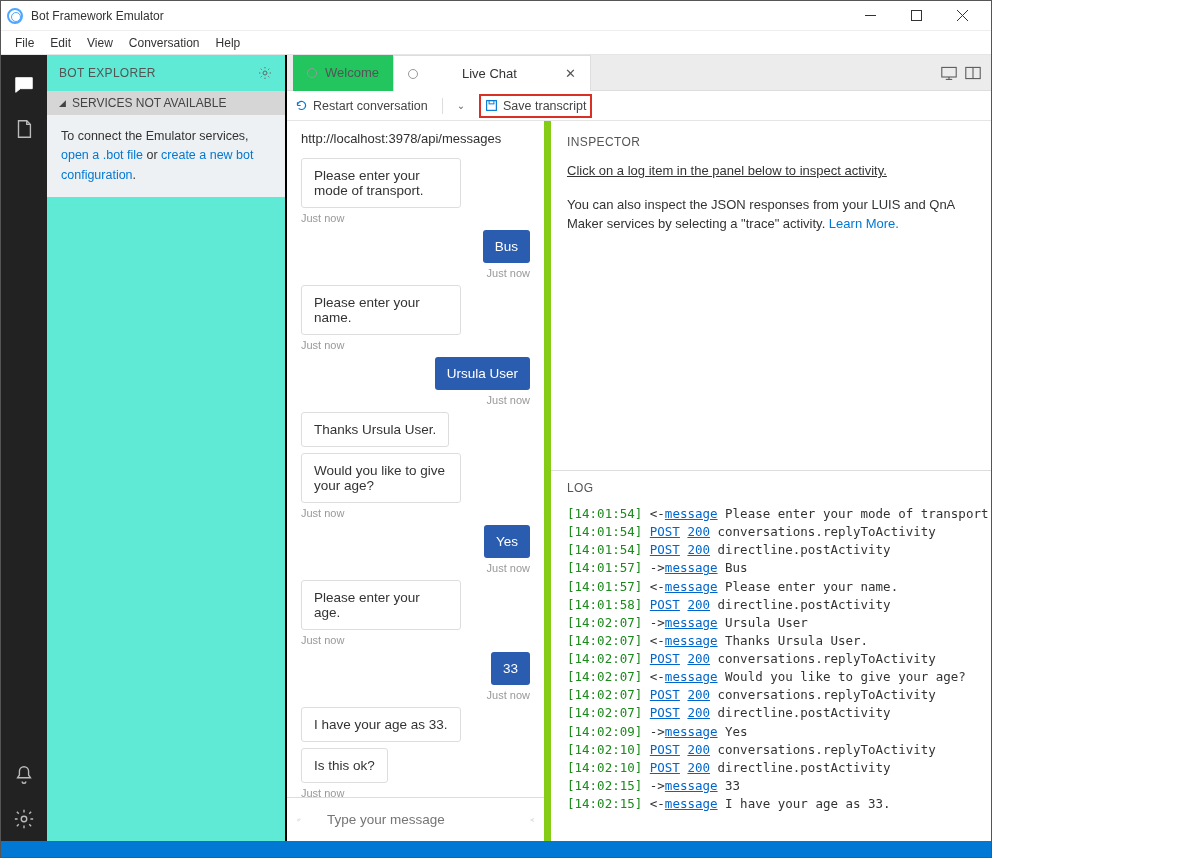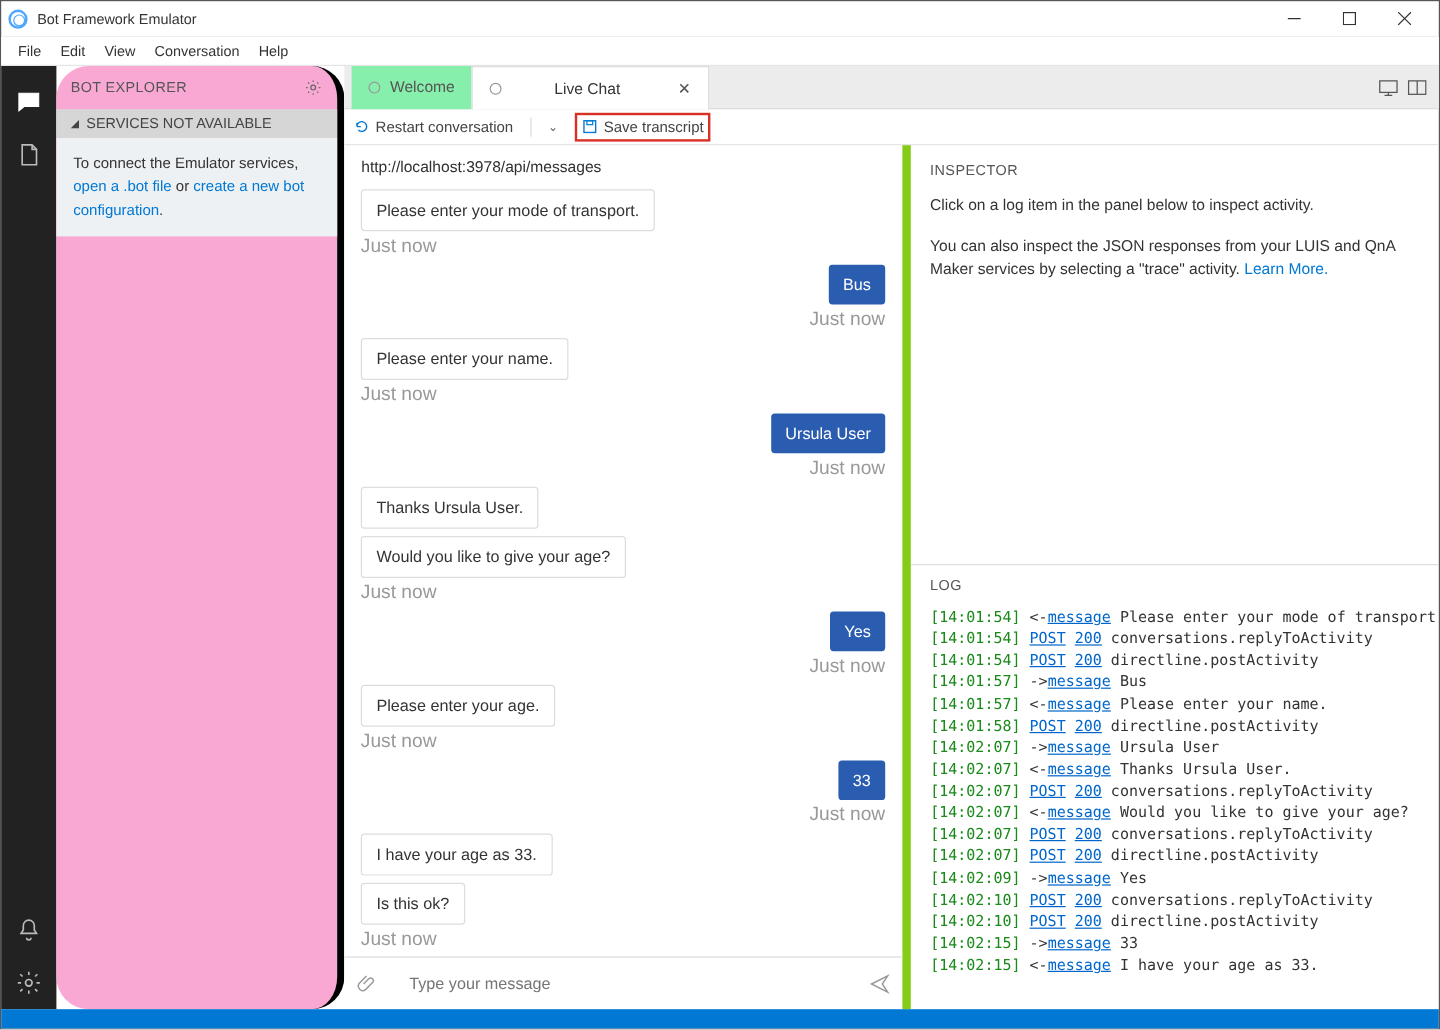--- a/index.html
+++ b/index.html
@@ -1,47 +1,47 @@
 <!DOCTYPE html>
 <html><head>
 <meta charset="utf-8">
 <style>
   * { box-sizing: border-box; margin: 0; padding: 0; }
   html, body { height: 100%; font-family: "Segoe UI", Arial, sans-serif; font-size: 13px; color: #333; background: #fff; overflow: hidden; }
-  .window { display: flex; flex-direction: column; width: 1200px; height: 858px; border: 1px solid #555; }
+  .window { display: flex; flex-direction: column; width: 992px; height: 858px; border: 1px solid #555; }
   
   .titlebar { display: flex; align-items: center; height: 30px; padding: 0 6px; border-bottom: 1px solid #eee; }
   .titlebar .logo { width: 16px; height: 16px; border: 2px solid #4da6ff; border-radius: 50%; margin-right: 8px; position: relative; }
   .titlebar .logo::after { content: ""; position: absolute; top: 2px; left: 2px; width: 8px; height: 8px; border: 1.5px solid #4da6ff; border-radius: 50%; }
   .titlebar .title { flex: 1; font-size: 12px; }
   .winbtns { display: flex; gap: 0; }
   .winbtn { width: 46px; height: 30px; display: flex; align-items: center; justify-content: center; cursor: pointer; font-size: 14px; }
   .winbtn svg { width: 11px; height: 11px; }
   
   .menubar { display: flex; align-items: center; height: 24px; padding: 0 6px; font-size: 12px; border-bottom: 1px solid #e5e5e5; background:#fff; }
   .menubar .menuitem { padding: 2px 8px; cursor: pointer; }
   
   .body { flex: 1; display: flex; min-height: 0; }
   .activitybar { width: 46px; background: #222; display: flex; flex-direction: column; align-items: center; padding-top: 8px; }
   .activitybar .aitem { width: 46px; height: 44px; display: flex; align-items: center; justify-content: center; cursor: pointer; }
   .activitybar .aitem svg { width: 22px; height: 22px; stroke: #bbb; fill: none; }
   .activitybar .aitem.active svg { stroke: #fff; fill:#fff; }
   .activitybar .spacer { flex: 1; }
   
-  .sidebar { width: 240px; background: #f9a8d4; border-right: 6px solid #000000; display: flex; flex-direction: column; border-radius: 27px; }
+  .sidebar { width: 240px; background: #5eead4; border-right: 2px solid #000000; display: flex; flex-direction: column; }
   .sidebar-header { display: flex; align-items: center; justify-content: space-between; padding: 10px 12px; font-size: 12px; color: #555; letter-spacing: .3px; }
   .sidebar-header svg { width: 16px; height: 16px; stroke:#666; fill:none; cursor:pointer; }
   .section-hdr { background: #d6d6d6; padding: 5px 12px; font-size: 12px; color: #444; display:flex; align-items:center; gap:6px; }
   .section-hdr .tri { font-size:9px; }
   .info-box { padding: 12px 14px; font-size: 12.5px; line-height: 1.55; color:#333; background:#eef1f3; }
   .info-box a { color: #0078d4; text-decoration: none; }
   
   .editor { flex: 1; display: flex; flex-direction: column; min-width: 0; }
   .tabbar { display: flex; align-items: center; background: #ececec; height: 36px; border-bottom: 1px solid #ddd; padding-left: 6px; }
-  .tab { display: flex; align-items: center; height: 36px; padding: 0 14px; font-size: 13px; color: #555; gap: 8px; cursor:pointer; background:#86efac; }
+  .tab { display: flex; align-items: center; height: 36px; padding: 0 14px; font-size: 13px; color: #555; gap: 8px; cursor:pointer; background:#22c55e; }
   .tab .dot { width:10px; height:10px; border:1.3px solid #999; border-radius:50%; }
   .tab.active { background: #fff; color:#333; border-top:1px solid #ddd; border-left:1px solid #ddd; border-right:1px solid #ddd; margin-bottom:-1px;gap:44px; }
   .tab .close { font-size: 13px; margin-left:4px; color:#555; cursor:pointer;}
   .tabbar .spacer { flex:1; }
   .tabbar .layout-icons { display:flex; gap:8px; padding-right:10px; }
   .tabbar .layout-icons svg { width:16px; height:14px; stroke:#555; fill:none; cursor:pointer; }
   
   .toolbar { display:flex; align-items:center; height:30px; padding:0 4px; gap:10px; border-bottom:1px solid #e5e5e5; font-size:12.5px; }
   .toolbar .action { display:flex; align-items:center; gap:5px; color:#444; cursor:pointer; padding:3px 4px; }
   .toolbar .action svg { width:13px; height:13px; stroke:#0078d4; fill:none; }
@@ -54,21 +54,21 @@
   .chat-url { font-size:13px; color:#303030; padding:10px 14px 6px; }
   .chat-scroll { flex:1; overflow-y:auto; padding:0 14px 8px; position:relative; }
   .chat-scroll::-webkit-scrollbar { width:10px; }
   .chat-scroll::-webkit-scrollbar-thumb { background:#ccc; }
   .msg { margin-top:6px; display:flex; flex-direction:column; }
   .msg.bot { align-items:flex-start; }
   .msg.user { align-items:flex-end; }
   .bubble { max-width: 70%; padding:9px 12px; font-size:13.5px; border-radius:3px; }
   .msg.bot .bubble { background:#fff; border:1px solid #ddd; color:#333; }
   .msg.user .bubble { background:#2a5db0; color:#fff; }
-  .ts { font-size:16px; color:#999; margin-top:4px;text-align:right; }
+  .ts { font-size:11px; color:#999; margin-top:4px;text-align:right; }
   .suggestions { display:flex; gap:10px; margin-top:10px; }
   .sugg-btn { background:#eef1f3; border:none; padding:10px 14px; font-size:13px; color:#2a5db0; cursor:pointer; }
   .composer { display:flex; align-items:center; border-top:1px solid #ddd; padding:6px 10px; gap:26px; height:44px; }
   .composer svg { width:18px; height:18px; stroke:#999; fill:#999; cursor:pointer;}
   .composer input { flex:1; border:none; outline:none; font-size:13.5px; color:#333; }
   
   .insp-col { width:440px; display:flex; flex-direction:column; }
   .insp-top { padding:12px 16px; font-size:13px; line-height:1.5; color:#333; }
   .insp-top .sect-title { font-size:12px; letter-spacing:.4px; color:#555; margin-bottom:10px; }
   .insp-top a { color:#0078d4; text-decoration:none; }
@@ -265,21 +265,21 @@
             <input type="text" placeholder="Type your message" style="">
             <svg viewBox="0 0 24 24">
                 <path d="M3 12l18-9-6 9 6 9z" fill="none" stroke="#999" stroke-width="1.6"></path>
               </svg>
           </div>
         </div>
 
         <div class="insp-col">
           <div class="insp-top">
             <div class="sect-title">INSPECTOR</div>
-            <p style="margin-bottom:14px;">Click on a log item in the panel below to inspect activity.</p>
+            <p style="margin-bottom:14px;text-decoration:underline;">Click on a log item in the panel below to inspect activity.</p>
             <p><span>You can also inspect the JSON responses from your LUIS and QnA Maker services by selecting a "trace" activity. </span><a href="#">Learn More.</a></p>
           </div>
           <div class="insp-gap"></div>
           <div class="log-panel">
             <div class="log-title">LOG</div>
             <div class="log-scroll" id="log-scroll">
                 <div class="log-row"><span class="time">[14:01:54]</span> <span>&lt;-</span><span class="link">message</span><span> Please enter your mode of transport.</span></div>
                 <div class="log-row"><span class="time">[14:01:54]</span> <span class="link">POST</span> <span class="code">200</span><span> conversations.replyToActivity</span></div>
                 <div class="log-row"><span class="time">[14:01:54]</span> <span class="link">POST</span> <span class="code">200</span><span> directline.postActivity</span></div>
                 <div class="log-row"><span class="time">[14:01:57]</span> <span>-&gt;</span><span class="link">message</span><span> Bus</span></div>

